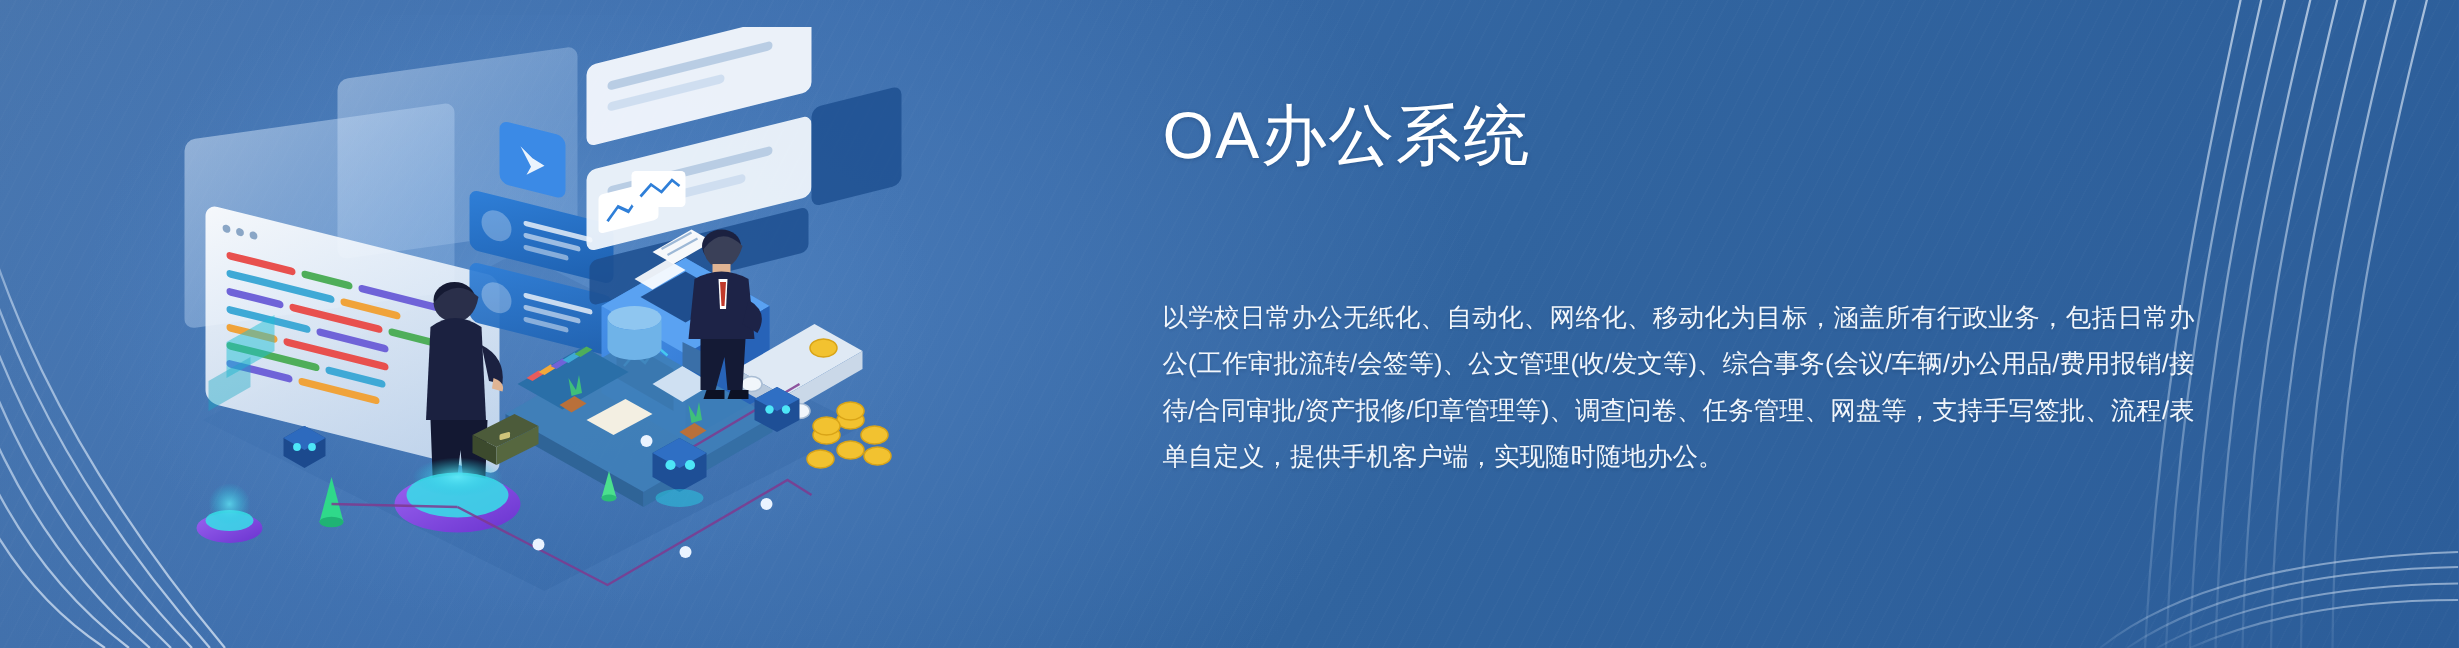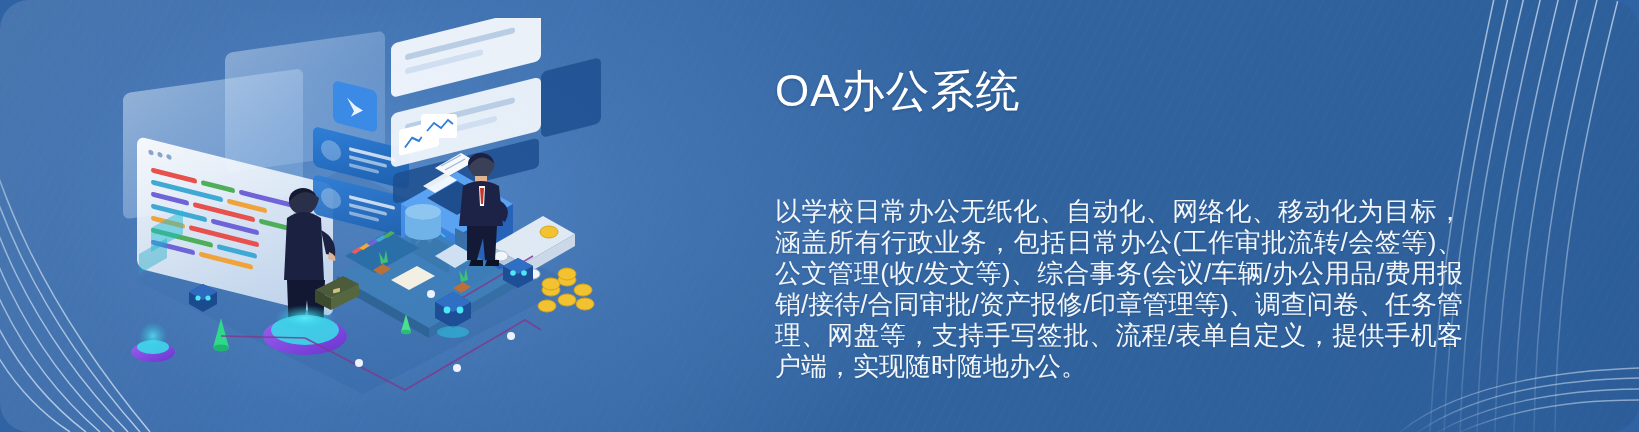--- a/index.html
+++ b/index.html
@@ -10,21 +10,20 @@
   }
 
   .banner {
     position:relative;
     width:1639px;
     height:432px;
     overflow:hidden;
     background:
       radial-gradient(ellipse 900px 560px at 26% 46%, #4a7cba 0%, rgba(74,124,186,0) 62%),
       linear-gradient(118deg, #4875ad 0%, #3b6cab 26%, #31649f 58%, #2c5d99 100%);
-    border-radius: 29px;
   }
 
   
   .lines { position:absolute; top:0; left:0; width:100%; height:100%; pointer-events:none; }
   .lines svg { display:block; width:100%; height:100%; }
 
   
   .hatch {
     position:absolute; inset:0;
     background:repeating-linear-gradient(117deg,
@@ -66,21 +65,21 @@
     letter-spacing:1px;
     color:#ffffff;
     line-height:1.12;
     text-shadow:0 1px 3px rgba(10,40,80,.28);
     white-space:nowrap;
   }
   .desc {
     position:absolute;
     top:196px; left:0;
     width:688px;
-    font-size:26px;
+    font-size:17px;
     line-height:31px;
     color:#f2f6fb;
     text-align:justify;
     text-justify:inter-ideograph;
     text-shadow:0 1px 2px rgba(10,40,80,.22);
   }
 </style>
 </head>
 <body>
 

